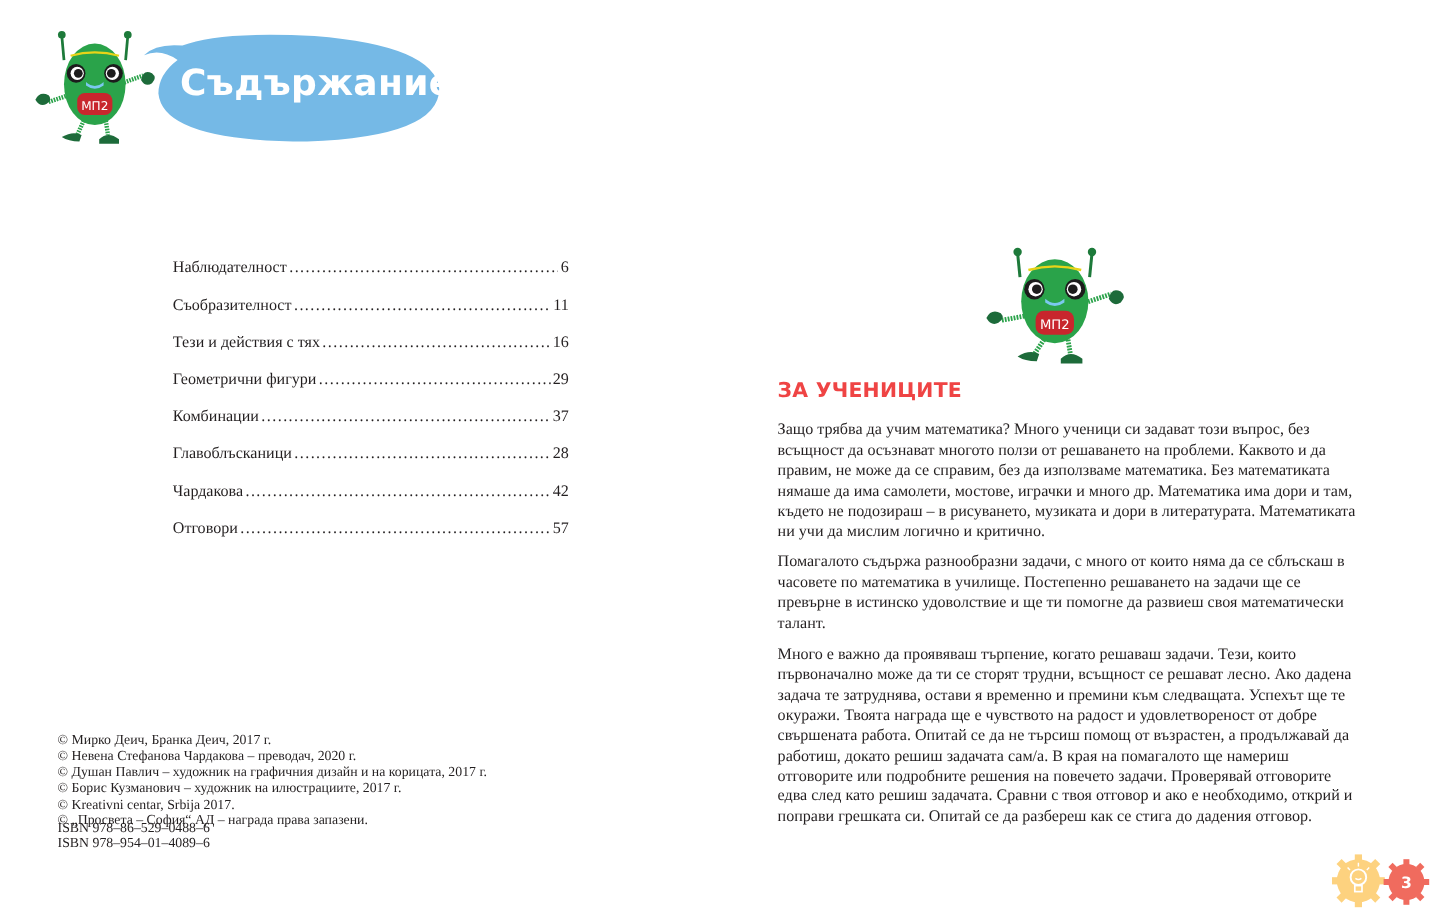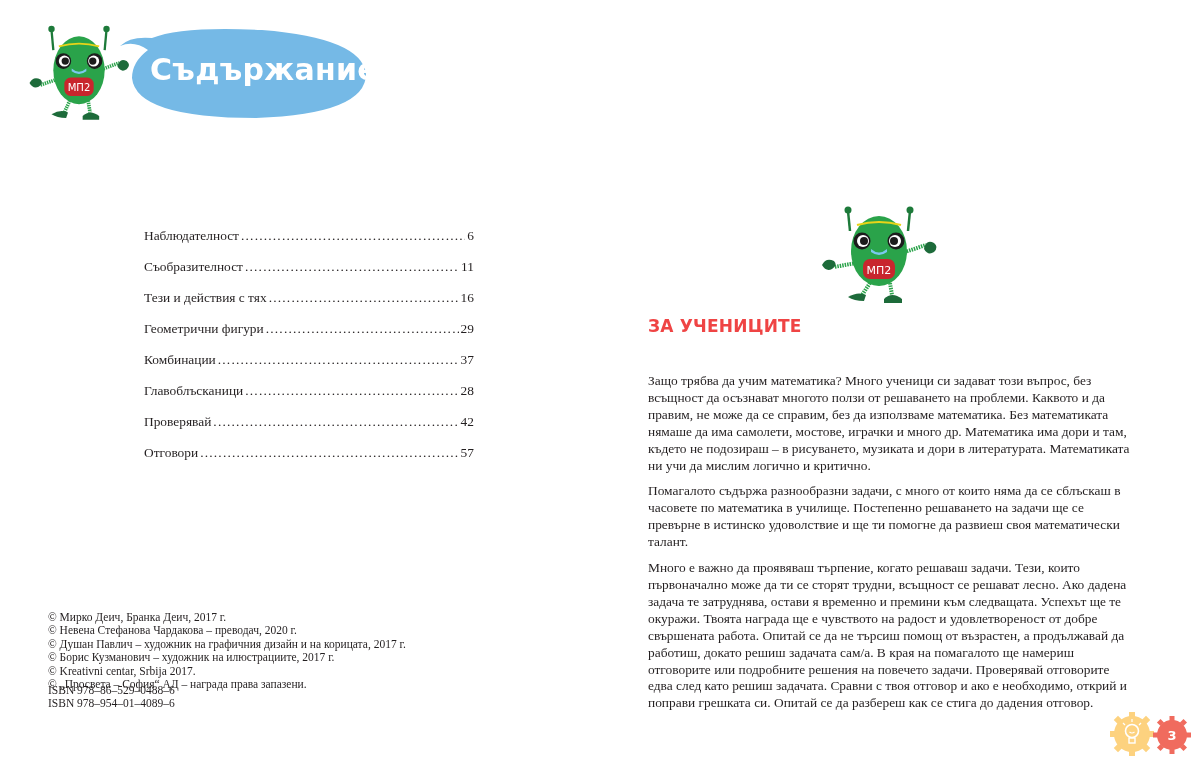--- a/index.html
+++ b/index.html
@@ -18,40 +18,40 @@
       position: absolute; left: 150px; top: 52px;
       font-family: "DejaVu Sans", sans-serif; font-weight: bold;
       font-size: 30px; color: #ffffff; letter-spacing: 0.3px;
     }
 
     .toc { position: absolute; left: 144px; top: 214px; width: 330px; }
     .toc-row {
       display: flex; align-items: baseline; height: 31px;
       font-size: 13.4px; line-height: 18px; text-decoration: none; color: #231f20;
     }
-    .toc-label { white-space: nowrap; margin-top: 13px; }
+    .toc-label { white-space: nowrap; }
     .toc-dots {
       flex: 1; overflow: hidden; white-space: nowrap; margin: 0 2px;
       letter-spacing: 1.2px; color: #231f20;
     }
     .toc-dots::before {
       content: "................................................................................................................";
     }
     .toc-page { white-space: nowrap; }
 
     .copyright { position: absolute; left: 48px; top: 594px; font-size: 11.5px; line-height: 13.4px; margin-top: 17px; }
     .copyright div { white-space: nowrap; }
     .isbn { position: absolute; left: 48px; top: 684px; font-size: 11.5px; line-height: 13.4px; }
 
     .right-heading {
       position: absolute; left: 648px; top: 316px;
       font-family: "DejaVu Sans", sans-serif; font-weight: bold; font-size: 17px;
       color: #ef4444; letter-spacing: 0.2px;
     }
-    .right-body { position: absolute; left: 648px; top: 350px; width: 486px; font-size: 13.4px; line-height: 16.9px; margin-top: 23px; }
+    .right-body { position: absolute; left: 648px; top: 350px; width: 486px; font-size: 13.4px; line-height: 16.9px; }
     .right-body p { margin: 0 0 9px 0; }
 
     .page-badge { position: absolute; left: 1110px; top: 710px; width: 84px; height: 50px; }
   </style>
 </head>
 <body>
 
 <svg class="mascot mascot-left" viewBox="0 0 120 110">
   <g>
     <line x1="30" y1="8" x2="32" y2="30" stroke="#1d7a3a" stroke-width="2.5"></line>
@@ -120,21 +120,21 @@
     <span class="toc-label">Комбинации</span>
     <span class="toc-dots"></span>
     <span class="toc-page">37</span>
   </a>
   <a class="toc-row">
     <span class="toc-label">Главоблъсканици</span>
     <span class="toc-dots"></span>
     <span class="toc-page">28</span>
   </a>
   <a class="toc-row">
-    <span class="toc-label">Проверявай</span>
+    <span class="toc-label">Чардакова</span>
     <span class="toc-dots"></span>
     <span class="toc-page">42</span>
   </a>
   <a class="toc-row">
     <span class="toc-label">Отговори</span>
     <span class="toc-dots"></span>
     <span class="toc-page">57</span>
   </a>
 </nav>
 

